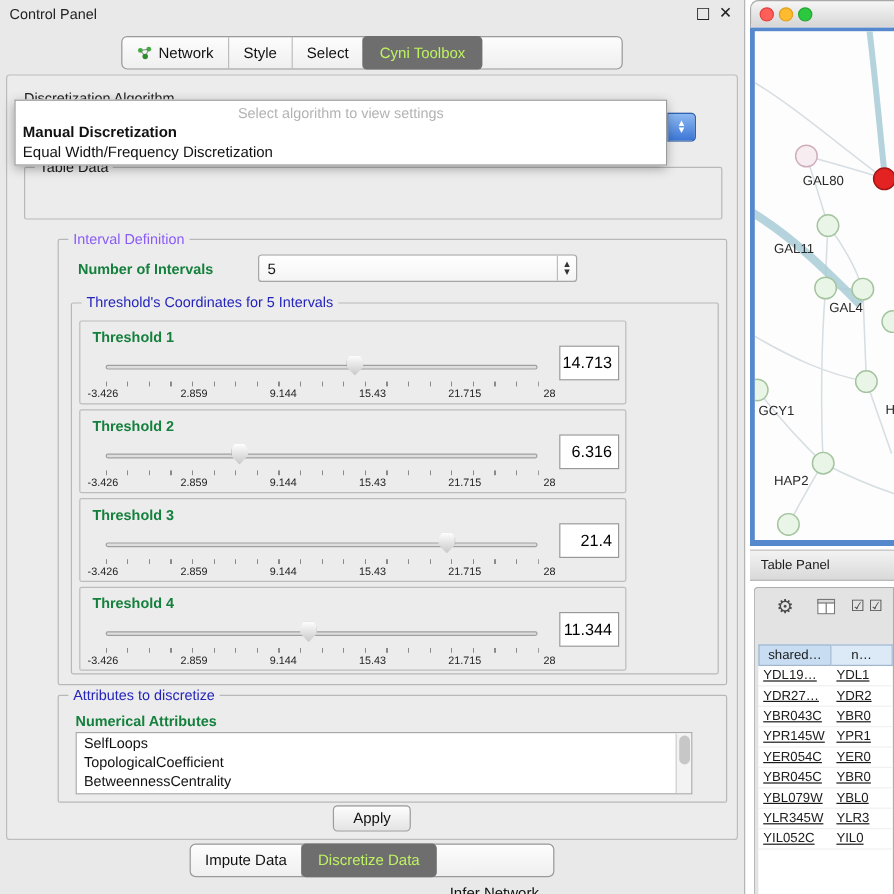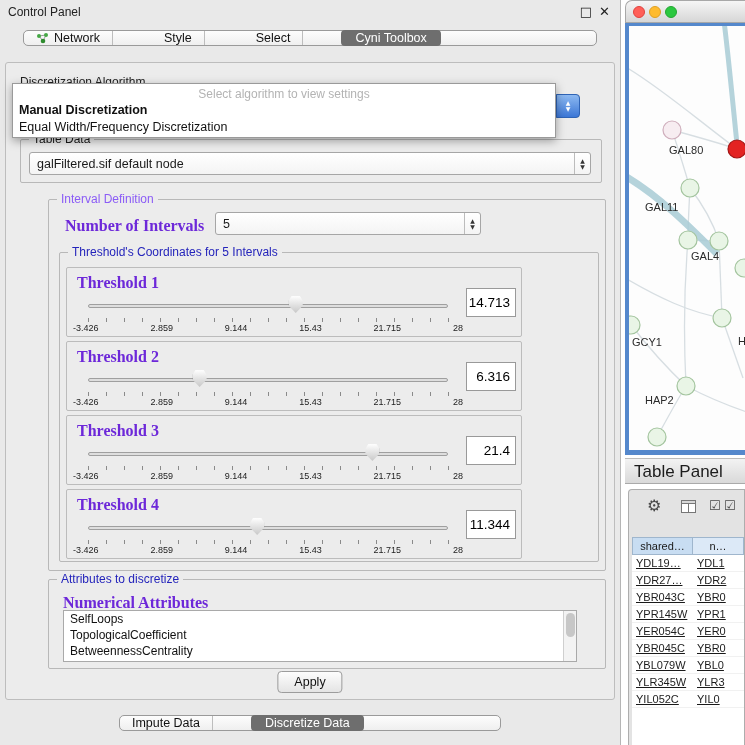--- a/index.html
+++ b/index.html
@@ -12,26 +12,26 @@
   .control-panel { position:absolute; left:0; top:0; width:621px; height:745px;
                    background:#e9e9e9; border-right:1px solid #b5b5b5; }
   .cp-title { position:absolute; left:8px; top:5px; font-size:12px; color:#222; }
   .winbtn { position:absolute; top:4px; font-size:13px; color:#222; cursor:default; }
   .winbtn.min { right:28px; }
   .winbtn.close { right:10px; font-weight:bold; }
 
   .tabrow { position:absolute; left:0; right:0; display:flex; justify-content:center; }
   .tabrow.top { top:30px; }
   .tabrow.bottom { bottom:14px; }
-  .seg-group { display:flex; align-items:stretch; height:16px; border:1px solid #9a9a9a;
-               border-radius:5px; background:linear-gradient(#fdfdfd,#efefef);gap:39px; }
+  .seg-group { display:flex; align-items:stretch; height:28px; border:1px solid #9a9a9a;
+               border-radius:5px; background:linear-gradient(#fdfdfd,#efefef); }
   .seg { display:flex; align-items:center; gap:5px; padding:0 12px; font-size:12.5px;
          color:#111; border-right:1px solid #bdbdbd; white-space:nowrap; }
   .seg:last-child { border-right:none;margin-top:40px; }
-  .seg.active { background:#6e6e6e; color:#ffffff; border-radius:4px; margin:-1px;
+  .seg.active { background:#6e6e6e; color:#bef264; border-radius:4px; margin:-1px;
                 border-right:none; position:relative; z-index:1; padding:0 14px; }
 
   .panel-body { position:absolute; left:5px; top:62px; width:610px; height:638px;
                 border:1px solid #bdbdbd; border-radius:3px; background:#ececec; }
 
   
   .algo-label-clip { position:absolute; left:14px; top:12px; height:8px; overflow:hidden;
                      font-size:12px; color:#222; z-index:1; }
   .algo-combo { position:absolute; left:14px; top:31px; width:560px; height:24px;
                 background:#fff; border:1px solid #a8a8a8; border-radius:4px; z-index:2; }
@@ -62,21 +62,21 @@
   .combo { position:absolute; height:23px; background:linear-gradient(#ffffff,#f4f4f4);
            border:1px solid #a6a6a6; border-radius:3px; font-size:12.5px; }
   .combo .val { position:absolute; left:7px; top:4px; white-space:nowrap; }
   .combo .stepper { position:absolute; right:0; top:0; bottom:0; width:16px;
                     border-left:1px solid #bcbcbc; display:flex; flex-direction:column;
                     align-items:center; justify-content:center; color:#333;
                     font-size:6px; line-height:6px; }
   .combo-tabledata { left:8px; right:10px; top:12px; }
   .combo-intervals { left:166px; top:12px; width:266px; }
 
-  .lbl-bold { font-size:16px; font-weight:bold; color:#6d28d9;font-family:Liberation Serif, serif; }
+  .lbl-bold { font-size:12px; font-weight:bold; color:#15803d; }
   .intervals-label { position:absolute; left:16px; top:17px; }
 
   .thr-panel { position:absolute; left:6px; width:456px; height:70px;
                border:1px solid #bcbcbc; border-radius:2px; background:#ececec; }
   .thr-label { position:absolute; left:10px; top:6px; }
   .thr-track { position:absolute; left:21px; top:36px; width:360px; height:4px;
                background:#dedede; border:1px solid #9f9f9f; border-radius:2px; }
   .thr-slider-zone { position:absolute; left:21px; top:26px; width:360px; height:22px; }
   .thr-thumb { position:absolute; top:2px; width:14px; height:17px; margin-left:-7px;
                background:linear-gradient(#fefefe,#c8c8c8);
@@ -112,21 +112,21 @@
   .light { position:absolute; top:5px; width:12px; height:12px; border-radius:50%; }
   .light.red { left:7px;  background:#ff5f58; border:1px solid #e1423e; }
   .light.yellow { left:23px; background:#febb2f; border:1px solid #dfa023; }
   .light.green { left:39px; background:#2bc840; border:1px solid #24a732; }
   .nw-frame { position:absolute; top:23px; left:0; right:0; bottom:0; background:#5588cc; }
   .nw-canvas { position:absolute; top:3px; left:4px; right:0; bottom:5px; background:#fdfdfd; overflow:hidden; }
 
   
   .tp-header { position:absolute; left:625px; top:458px; width:120px; height:26px;
                background:linear-gradient(#f3f3f3,#d9d9d9); border-top:1px solid #bcbcbc;
-               border-bottom:1px solid #aaa; font-size:17px; line-height:25px; padding-left:9px; color:#1c1c1c; }
+               border-bottom:1px solid #aaa; font-size:11px; line-height:25px; padding-left:9px; color:#1c1c1c; }
   .tbl-window { position:absolute; left:628px; top:489px; width:117px; height:256px;
                 background:#e3e3e3; border:1px solid #adadad; border-bottom:none;
                 border-radius:4px 0 0 0; overflow:hidden; }
   .tbl-toolbar { position:absolute; top:0; left:0; right:0; height:32px; }
   .tb-icon { position:absolute; top:6px; color:#4a4a4a; }
   .tb-gear { left:18px; font-size:16px; }
   .tb-cols { left:52px; top:9px; }
   .tb-check1 { left:80px; font-size:13px; top:8px; }
   .tb-check2 { left:95px; font-size:13px; top:8px; }
   .tbl-head { position:absolute; top:47px; left:3px; right:0; height:18px; display:flex; }
@@ -192,27 +192,20 @@
       </div>
 
       <div class="popup">
         <div class="popup-header">Select algorithm to view settings</div>
         <div class="popup-item b">Manual Discretization</div>
         <div class="popup-item n">Equal Width/Frequency Discretization</div>
       </div>
 
       <div class="tborder group-tabledata">
         <span class="legend">Table Data</span>
-        <div class="combo combo-tabledata">
-          <span class="val">galFiltered.sif default node</span>
-          <span class="stepper glyph">
-              <span>▲</span>
-              <span>▼</span>
-            </span>
-        </div>
       </div>
 
       <div class="tborder group-interval">
         <span class="legend green">Interval Definition</span>
 
         <span class="lbl-bold intervals-label">Number of Intervals</span>
         <div class="combo combo-intervals">
           <span class="val">5</span>
           <span class="stepper glyph">
               <span>▲</span>

